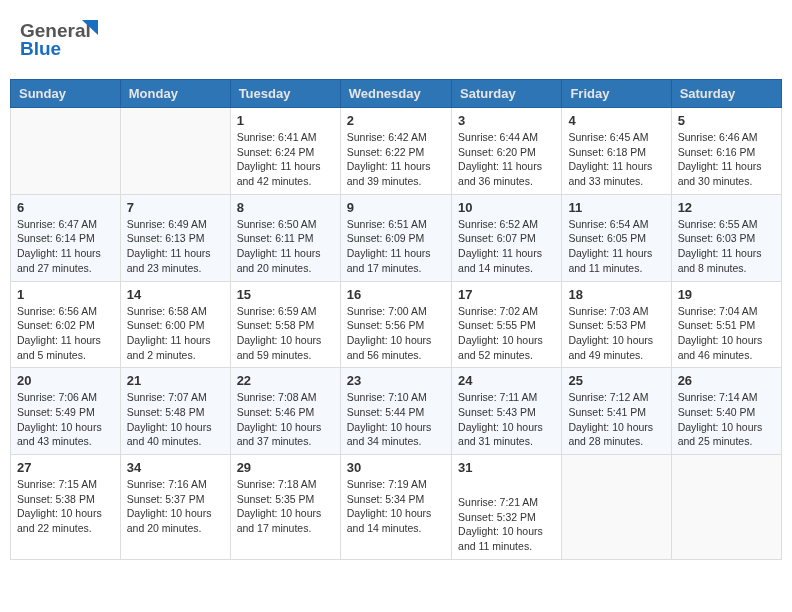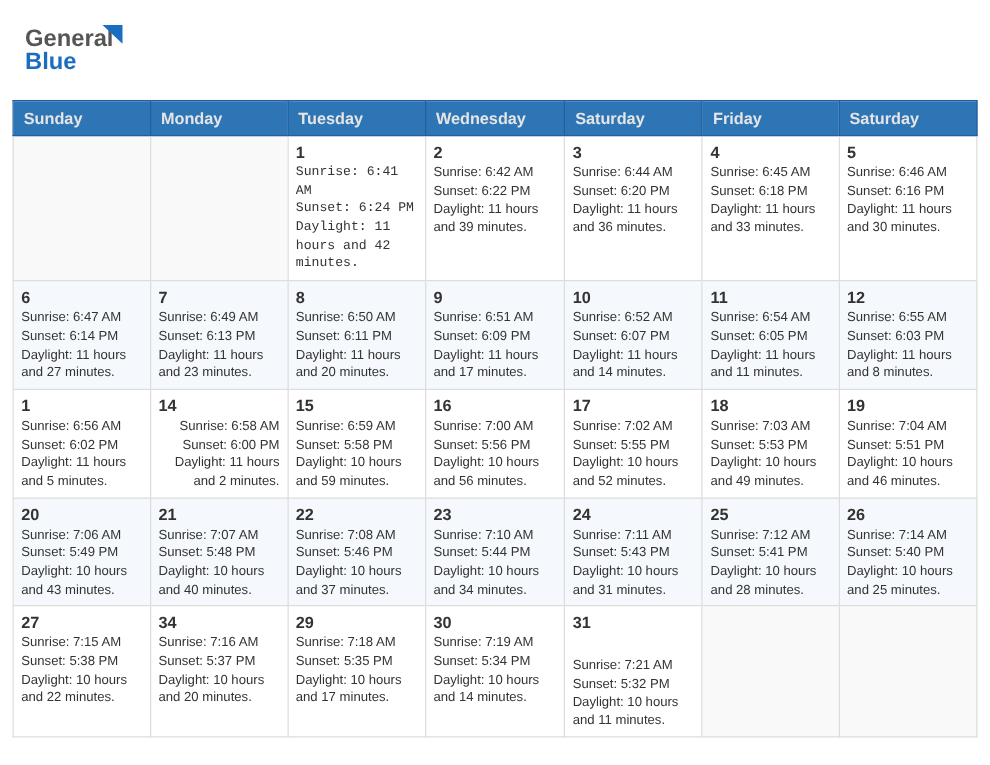--- a/index.html
+++ b/index.html
@@ -110,21 +110,21 @@
         <th>Friday</th>
         <th>Saturday</th>
       </tr>
   </thead>
   <tbody id="calendar-body">
   <tr>
         <td class="empty-cell"></td>
         <td class="empty-cell"></td>
         <td>
           <span class="day-number">1</span>
-          <div class="day-info" style="white-space: pre-line; font-family: Liberation Mono, monospace;">Sunrise: 6:41 AM
+          <div class="day-info" style="white-space: pre-line;">Sunrise: 6:41 AM
 Sunset: 6:24 PM
 Daylight: 11 hours and 42 minutes.</div>
         </td>
         <td>
           <span class="day-number">2</span>
           <div class="day-info" style="white-space: pre-line;">Sunrise: 6:42 AM
 Sunset: 6:22 PM
 Daylight: 11 hours and 39 minutes.</div>
         </td>
         <td>
@@ -192,21 +192,21 @@
       </tr>
       <tr>
         <td>
           <span class="day-number">1</span>
           <div class="day-info" style="white-space: pre-line;">Sunrise: 6:56 AM
 Sunset: 6:02 PM
 Daylight: 11 hours and 5 minutes.</div>
         </td>
         <td>
           <span class="day-number">14</span>
-          <div class="day-info" style="white-space: pre-line; text-align: right;">Sunrise: 6:58 AM
+          <div class="day-info" style="white-space: pre-line;">Sunrise: 6:58 AM
 Sunset: 6:00 PM
 Daylight: 11 hours and 2 minutes.</div>
         </td>
         <td>
           <span class="day-number">15</span>
           <div class="day-info" style="white-space: pre-line;">Sunrise: 6:59 AM
 Sunset: 5:58 PM
 Daylight: 10 hours and 59 minutes.</div>
         </td>
         <td>

